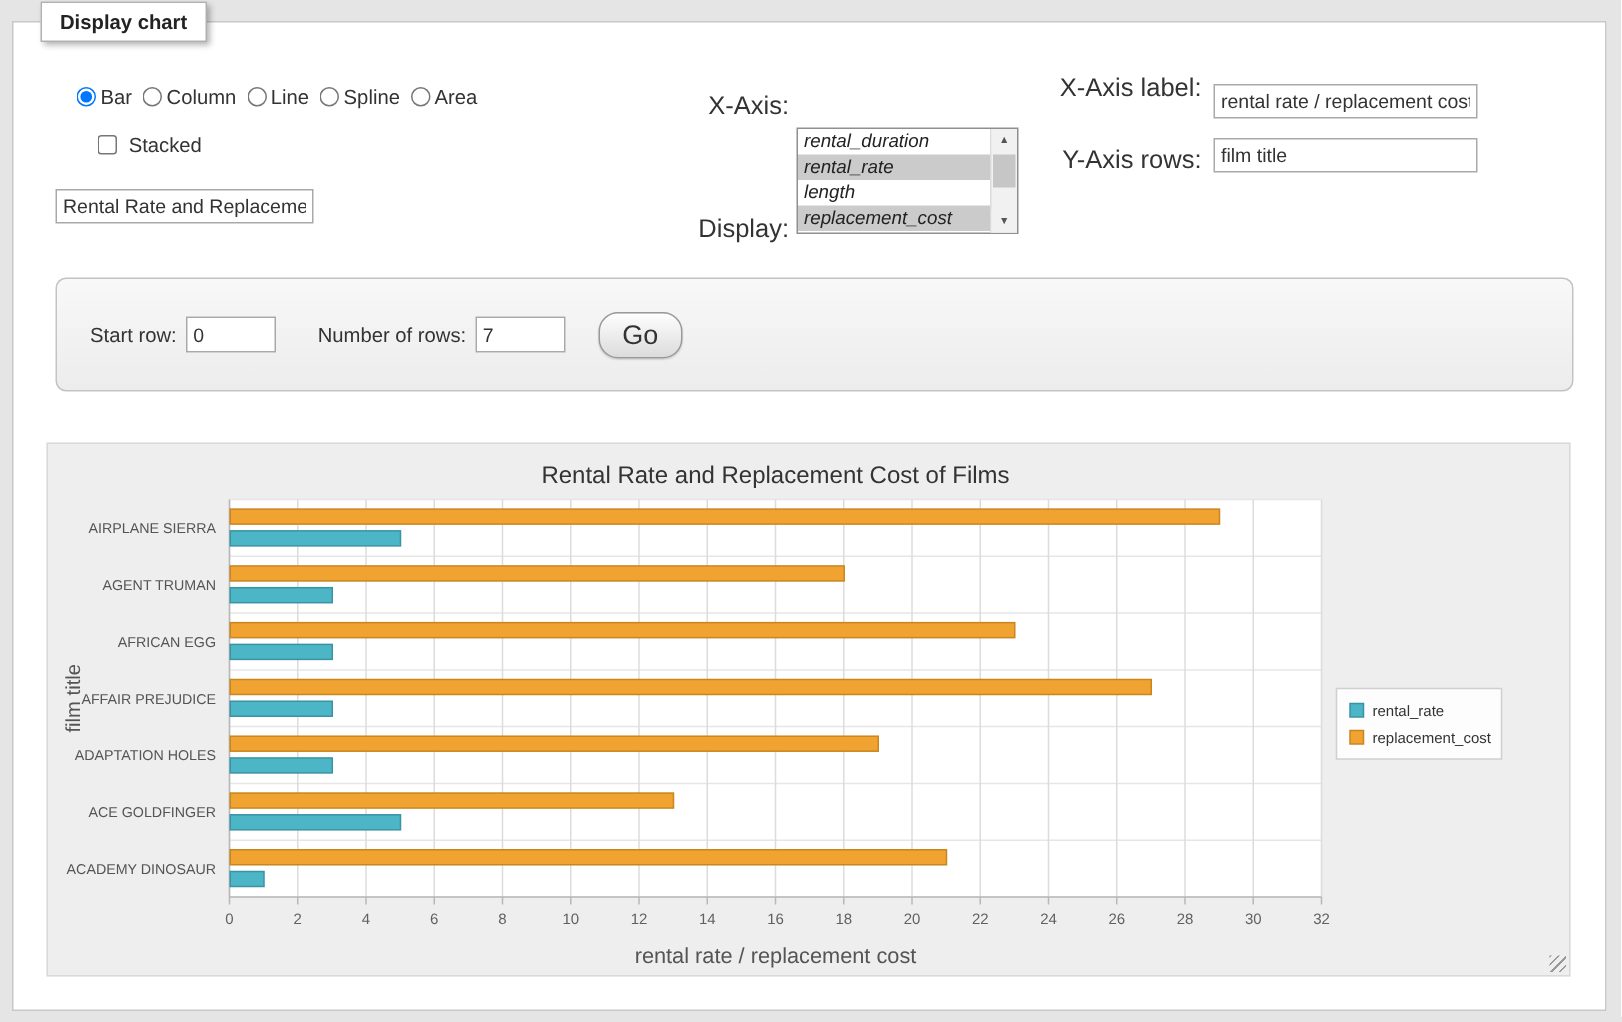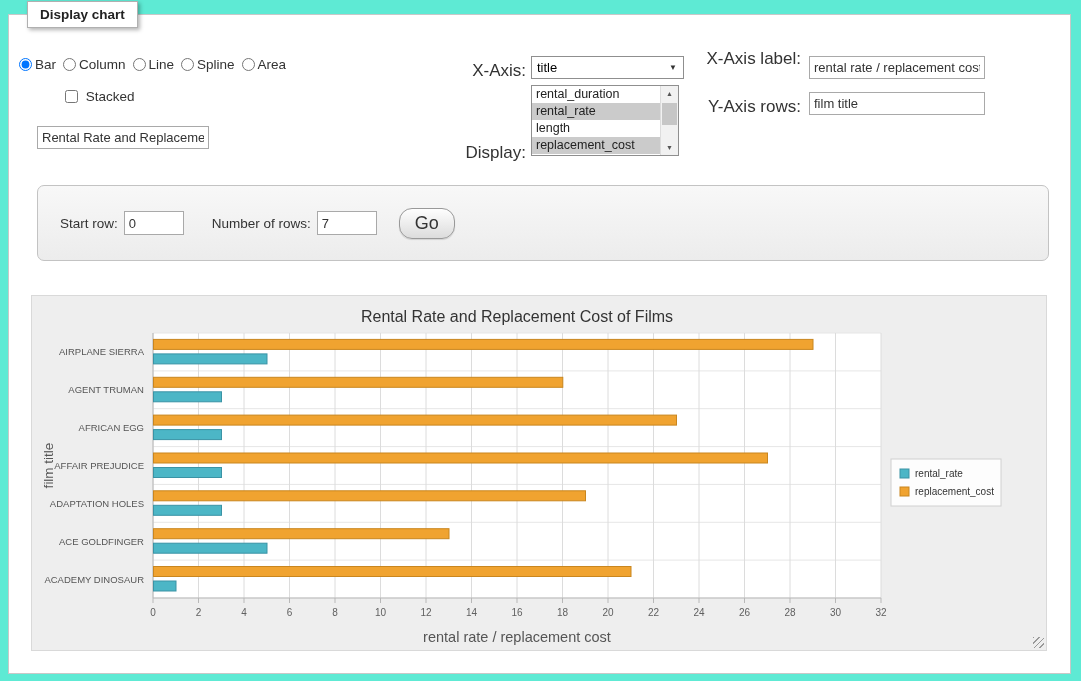--- a/index.html
+++ b/index.html
@@ -1,37 +1,37 @@
 <!DOCTYPE html>
 <html><head>
 <meta charset="utf-8">
 <style>
   html,body{margin:0;padding:0;background:#fff;font-family:"Liberation Sans",sans-serif;}
-  .page{position:relative;width:1081px;height:681px;background:#5eead4;overflow:hidden;}
+  .page{position:relative;width:1081px;height:681px;background:#e5e5e5;overflow:hidden;}
   .panel{position:absolute;left:8px;top:14px;width:1063px;height:660px;border:1px solid #c8c8c8;background:#fff;box-sizing:border-box;}
   .panel-legend{position:absolute;left:18px;top:-14px;background:#fff;border:1px solid #b0b0b0;box-shadow:2px 2px 4px rgba(0,0,0,.3);padding:5px 12px;font-weight:bold;font-size:13.5px;color:#222;}
-  .radio-row{position:absolute;left:10px;top:42px;font-size:13.5px;color:#333;white-space:nowrap;}
+  .radio-row{position:absolute;left:42px;top:42px;font-size:13.5px;color:#333;white-space:nowrap;}
   .radio-row label{margin-right:7px;}
   .radio-row input{vertical-align:-2px;margin:0 3px 0 0;}
   .stacked-row{position:absolute;left:24px;top:74px;font-size:13.5px;color:#333;padding-left:32px;}
   .stacked-row input{vertical-align:-2px;margin:0 4px 0 0;}
   input[type=text]{border:1px solid #a9a9a9;font-size:13px;padding:2px 4px;box-sizing:border-box;color:#333;font-family:"Liberation Sans",sans-serif;background:#fff;}
   .title-input{position:absolute;left:28px;top:111px;width:172px;height:23px;}
   .lbl{position:absolute;font-size:17px;color:#333;text-align:right;}
   .lbl-xaxis{left:417px;top:46px;width:100px;}
   .lbl-series{left:417px;top:128px;width:100px;}
   .lbl-x2{left:668px;top:34px;width:124px;}
   .lbl-y2{left:668px;top:82px;width:124px;}
   .inp-x2{position:absolute;left:800px;top:41px;width:176px;height:23px;}
   .inp-y2{position:absolute;left:800px;top:77px;width:176px;height:23px;}
   .select-box{position:absolute;left:522px;top:41px;width:153px;height:23px;border:1px solid #8f8f8f;background:#fff;font-size:13px;line-height:21px;padding-left:5px;box-sizing:border-box;cursor:default;}
   .select-arrow{position:absolute;right:6px;top:0;font-size:8px;line-height:21px;color:#333;}
   .listbox{position:absolute;left:522px;top:70px;width:148px;height:71px;border:1px solid #8f8f8f;background:#fff;box-sizing:border-box;}
   .lb-options{position:absolute;left:0;top:0;right:17px;bottom:0;overflow:hidden;}
-  .lb-option{height:17px;line-height:17px;font-size:12.5px;padding-left:4px;color:#222;white-space:nowrap;cursor:default;}
+  .lb-option{height:17px;line-height:17px;font-size:12.5px;padding-left:4px;color:#222;white-space:nowrap;cursor:default;font-style:italic;}
   .lb-option.selected{background:#cbcbcb;}
   .lb-scroll{position:absolute;right:0;top:0;width:17px;bottom:0;background:#f1f1f1;border-left:1px solid #dcdcdc;}
   .lb-btn{height:15px;color:#555;font-size:7px;text-align:center;line-height:15px;background:#f1f1f1;cursor:default;}
   .lb-btn.down{position:absolute;bottom:0;left:0;right:0;}
   .lb-thumb{position:absolute;top:17px;left:1px;width:15px;height:22px;background:#c6c6c6;}
   .row-panel{position:absolute;left:28px;top:170px;width:1012px;height:76px;border:1px solid #c3c3c3;border-radius:7px;background:linear-gradient(#f8f8f8,#ececec);box-sizing:border-box;}
   .row-inner{position:absolute;left:22px;top:0;height:100%;display:flex;align-items:center;font-size:13.5px;color:#333;justify-content:flex-end;}
   .row-inner input{width:60px;height:24px;margin-left:6px;}
   .lbl-numrows{margin-left:28px;}
   .go-btn{margin-left:22px;padding:4px 15px;font-size:18px;color:#333;border:1px solid #999;border-radius:13px;background:linear-gradient(#fefefe,#dcdcdc);box-shadow:0 1px 1px rgba(0,0,0,.12);font-family:"Liberation Sans",sans-serif;cursor:pointer;}
@@ -50,24 +50,20 @@
     <div class="radio-row"><label><input type="radio" name="ctype" checked="" style=""><span>Bar</span></label><label><input type="radio" name="ctype" style=""><span>Column</span></label><label><input type="radio" name="ctype" style=""><span>Line</span></label><label><input type="radio" name="ctype" style=""><span>Spline</span></label><label><input type="radio" name="ctype" style=""><span>Area</span></label></div>
 
     <label class="stacked-row">
       <input type="checkbox" style="">
       <span>Stacked</span>
     </label>
 
     <input type="text" class="title-input" value="Rental Rate and Replacement Cost of Films" style="">
 
     <span class="lbl lbl-xaxis">X-Axis:</span>
-    <div class="select-box">
-      <span>title</span>
-      <span class="select-arrow">▼</span>
-    </div>
 
     <span class="lbl lbl-series">Display:</span>
     <div class="listbox">
       <div class="lb-options">
           <div class="lb-option">rental_duration</div>
           <div class="lb-option selected">rental_rate</div>
           <div class="lb-option">length</div>
           <div class="lb-option selected">replacement_cost</div>
         </div>
       <div class="lb-scroll">

